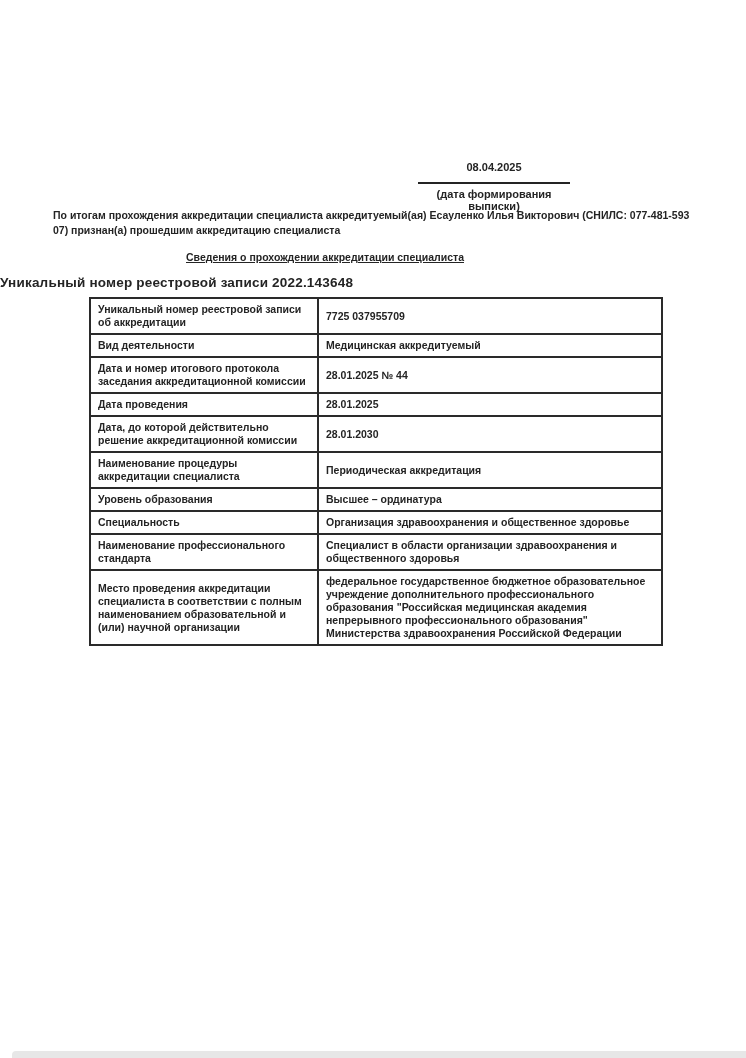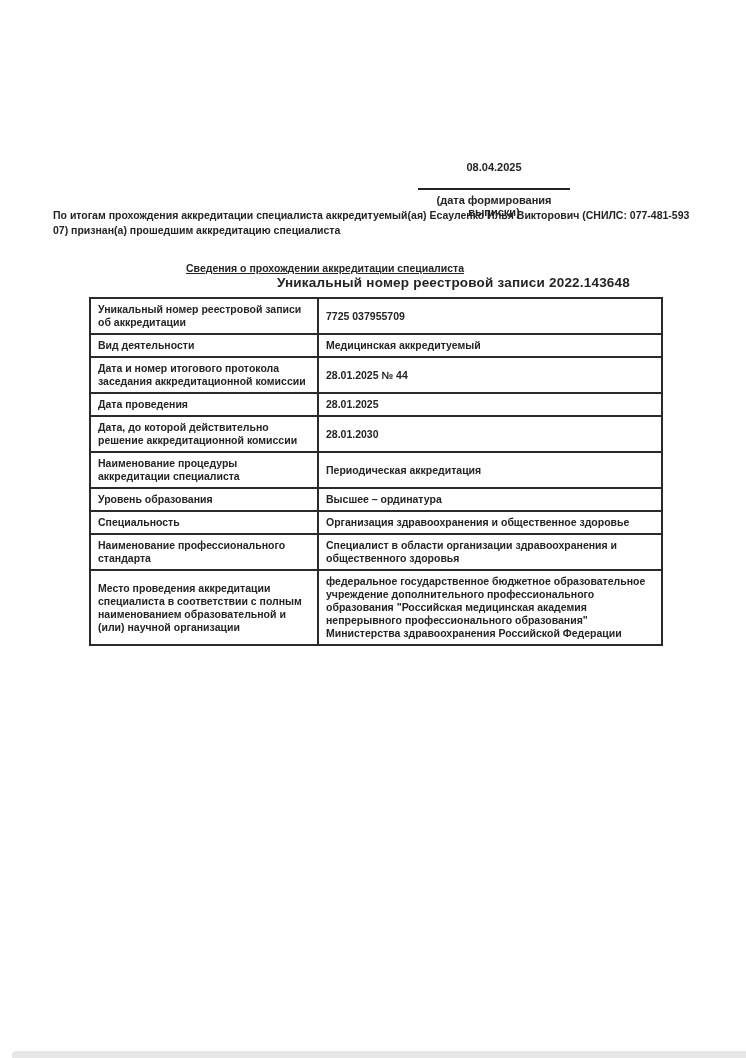--- a/index.html
+++ b/index.html
@@ -37,53 +37,53 @@
     position: absolute;
     top: 161px;
     left: 418px;
     width: 152px;
     text-align: center;
     font-weight: bold;
     font-size: 11px;
   }
   .date-value {
     display: block;
-    padding-bottom: 15px;
+    padding-bottom: 9px;
     border-bottom: 2px solid #242424;
   }
   .date-caption {
     display: block;
     padding-top: 4px;
   }
   .summary {
     position: absolute;
     top: 208px;
     left: 53px;
     width: 640px;
     text-align: left;
     font-weight: bold;
     font-size: 10.5px;
     line-height: 15px;
   }
   .section-heading {
     position: absolute;
-    top: 262px;
+    top: 251px;
     left: 0;
     width: 650px;
     text-align: center;
     font-weight: bold;
     font-size: 10.5px;
     text-decoration: underline;
   }
   .registry-heading {
     position: absolute;
     top: 275px;
     left: 0;
     width: 630px;
-    text-align: right;
+    text-align: left;
     font-weight: bold;
     font-size: 13.5px;
     letter-spacing: 0.2px;
   }
   table.acc-table {
     position: absolute;
     top: 297px;
     left: 89px;
     width: 568px;
     border-collapse: collapse;

